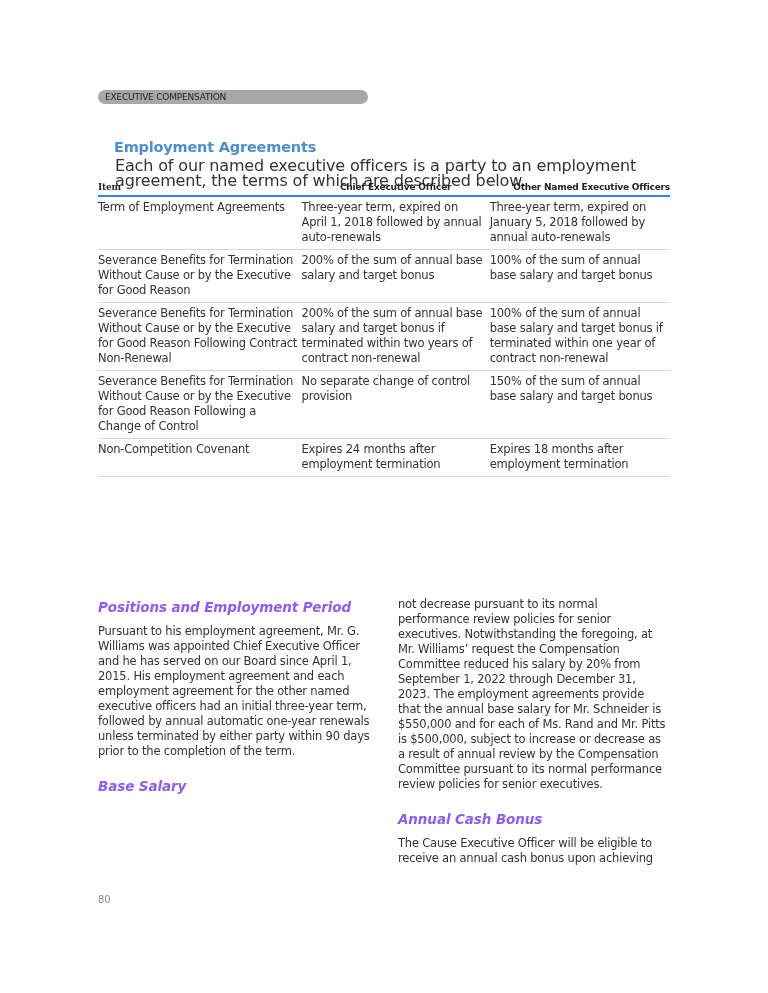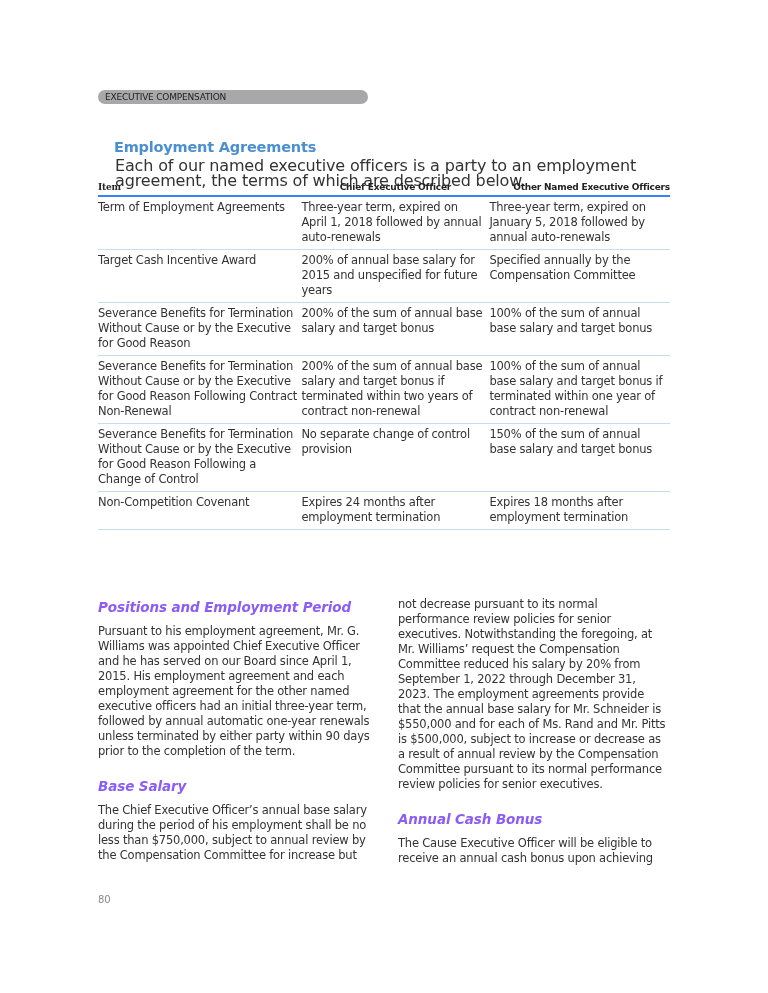--- a/index.html
+++ b/index.html
@@ -47,25 +47,20 @@
       <th class="c2">Other Named Executive Officers</th>
     </tr>
   </thead>
   <tbody>
     <tr>
       <td class="c0">Term of Employment Agreements</td>
       <td class="c1">Three-year term, expired on April 1, 2018 followed by annual auto-renewals</td>
       <td class="c2">Three-year term, expired on January 5, 2018 followed by annual auto-renewals</td>
     </tr>
     <tr>
-      <td class="c0">Target Cash Incentive Award</td>
-      <td class="c1">200% of annual base salary for 2015 and unspecified for future years</td>
-      <td class="c2">Specified annually by the Compensation Committee</td>
-    </tr>
-    <tr>
       <td class="c0">Severance Benefits for Termination Without Cause or by the Executive for Good Reason</td>
       <td class="c1">200% of the sum of annual base salary and target bonus</td>
       <td class="c2">100% of the sum of annual base salary and target bonus</td>
     </tr>
     <tr>
       <td class="c0">Severance Benefits for Termination Without Cause or by the Executive for Good Reason Following Contract Non-Renewal</td>
       <td class="c1">200% of the sum of annual base salary and target bonus if terminated within two years of contract non-renewal</td>
       <td class="c2">100% of the sum of annual base salary and target bonus if terminated within one year of contract non-renewal</td>
     </tr>
     <tr>
@@ -79,21 +74,20 @@
       <td class="c2">Expires 18 months after employment termination</td>
     </tr>
   </tbody>
 </table>
 
 <div class="col col-left">
   <h2>Positions and Employment Period</h2>
   <p>Pursuant to his employment agreement, Mr. G. Williams was appointed Chief Executive Officer and he has served on our Board since April 1, 2015. His employment agreement and each employment agreement for the other named executive officers had an initial three-year term, followed by annual automatic one-year renewals unless terminated by either party within 90 days prior to the completion of the term.</p>
   <div class="gap"></div>
   <h2>Base Salary</h2>
-  <p>The Chief Executive Officer’s annual base salary during the period of his employment shall be no less than $750,000, subject to annual review by the Compensation Committee for increase but</p>
 </div>
 
 <div class="col col-right">
   <p>not decrease pursuant to its normal performance review policies for senior executives. Notwithstanding the foregoing, at Mr. Williams’ request the Compensation Committee reduced his salary by 20% from September 1, 2022 through December 31, 2023. The employment agreements provide that the annual base salary for Mr. Schneider is $550,000 and for each of Ms. Rand and Mr. Pitts is $500,000, subject to increase or decrease as a result of annual review by the Compensation Committee pursuant to its normal performance review policies for senior executives.</p>
   <div class="gap"></div>
   <h2>Annual Cash Bonus</h2>
   <p>The Cause Executive Officer will be eligible to receive an annual cash bonus upon achieving</p>
 </div>
 
 <div class="page-number">80</div>

